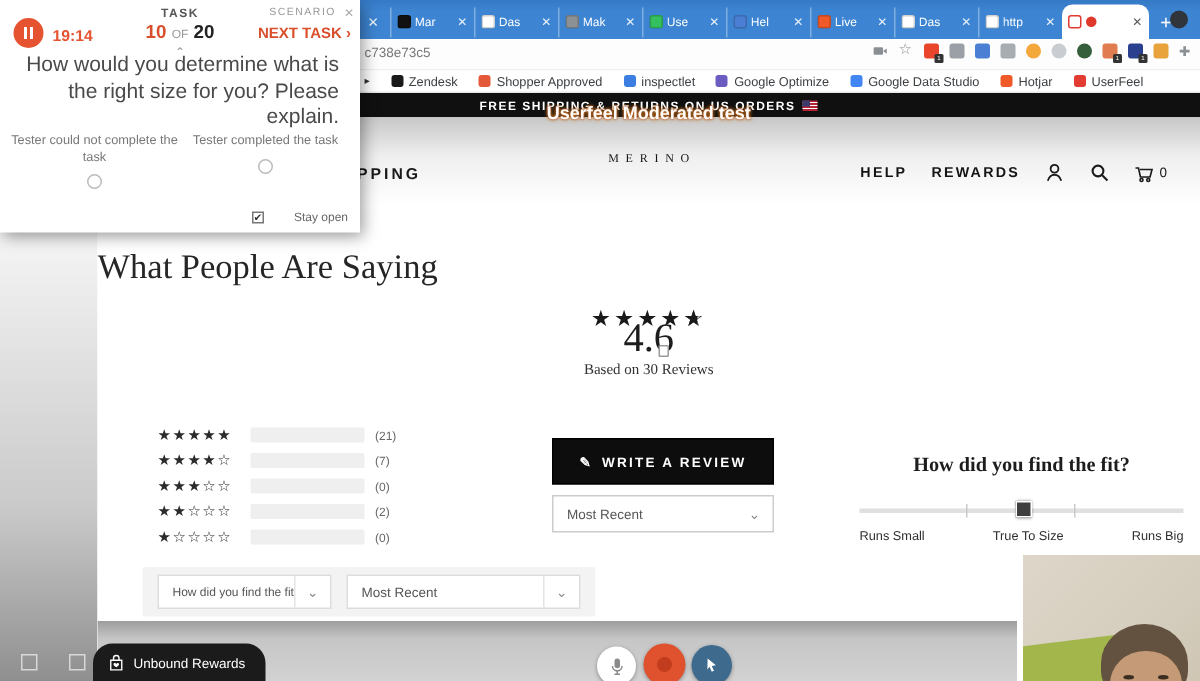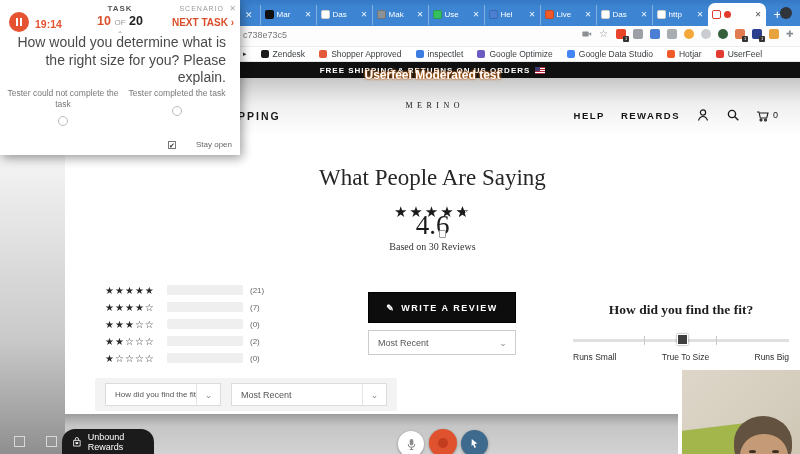--- a/index.html
+++ b/index.html
@@ -62,21 +62,21 @@
   .logo { position:absolute; left:0; right:0; top:22px; text-align:center; color:#141414; }
   .logo .l1 { font-size:19px; letter-spacing:9px; text-indent:9px; font-weight:500; }
   .logo .l2 { font-size:8px; letter-spacing:4.5px; text-indent:4.5px; margin-top:1px; }
   .nav-right { position:absolute; right:22px; top:30px; display:flex; align-items:center; gap:16px; }
   .nav-link { font-size:9.5px; font-weight:bold; letter-spacing:1.5px; color:#141414; }
   .hicon { width:14px; height:14px; }
   .cart-wrap { display:flex; align-items:center; gap:3px; }
   .cart-count { font-size:9px; color:#141414; }
 
   .serif { font-family:"Liberation Serif", serif; }
-  .page-h2 { position:absolute; left:0; right:0; top:103px; text-align:center;
+  .page-h2 { position:absolute; left:0; right:0; top:103px; 
     font-size:23px; color:#262626; }
   .avg-stars { position:absolute; left:0; right:0; top:141px; text-align:center;
     font-size:15px; color:#1a1a1a; letter-spacing:2px; }
   .star-half { position:relative; display:inline-block; }
   .star-half .fill { position:absolute; left:0; top:0; width:58%; overflow:hidden; }
   .avg-num { position:absolute; left:0; right:0; top:148px; text-align:center;
     font-size:27px; color:#1c1c1c; }
   .cursor-mark { position:absolute; left:374px; top:168px; width:7px; height:8px;
     border:1px solid #9a9a9a; background:#fff; border-radius:1px; }
   .based-on { position:absolute; left:0; right:0; top:179px; text-align:center;
@@ -111,21 +111,21 @@
     background:#f3f3f3; border-radius:2px; }
   .filter-dd { position:absolute; top:5px; height:23px; background:#fff; border:1px solid #dcdcdc;
     display:flex; align-items:center; }
   .filter-dd .dd-chev { border-left:1px solid #e4e4e4; height:100%; line-height:23px; }
   .fdd1 { left:10px; width:116px; } .fdd1 .dd-label { font-size:8px; }
   .fdd2 { left:136px; width:156px; }
 
   .bottom-band { position:absolute; left:0; right:0; top:352px; height:40px;
     background:linear-gradient(180deg,#9d9d9d 0%,#c6c6c6 30%,#d2d2d2 100%); }
 
-  .rewards-pill { position:absolute; left:62px; top:429px; width:92px; height:25px; background:#1b1b1b;
+  .rewards-pill { position:absolute; left:62px; top:429px; width:115px; height:25px; background:#1b1b1b;
     border-radius:13px 13px 0 0; display:flex; align-items:center; gap:6px; padding-left:10px; z-index:30; }
   .rewards-pill span { color:#fff; font-size:9px; }
 
   .float-circle { position:absolute; border-radius:50%; z-index:31;
     box-shadow:0 1px 3px rgba(0,0,0,.35); display:flex; align-items:center; justify-content:center; }
   .fc-mic { left:398px; top:431px; width:26px; height:26px; background:#fff; }
   .fc-red { left:429px; top:429px; width:28px; height:28px; background:#e0512d; }
   .fc-red::after { content:""; width:10px; height:10px; border-radius:50%; background:#c23c1e; }
   .fc-blue { left:461px; top:430px; width:27px; height:27px; background:#3e6a8d; }
 

